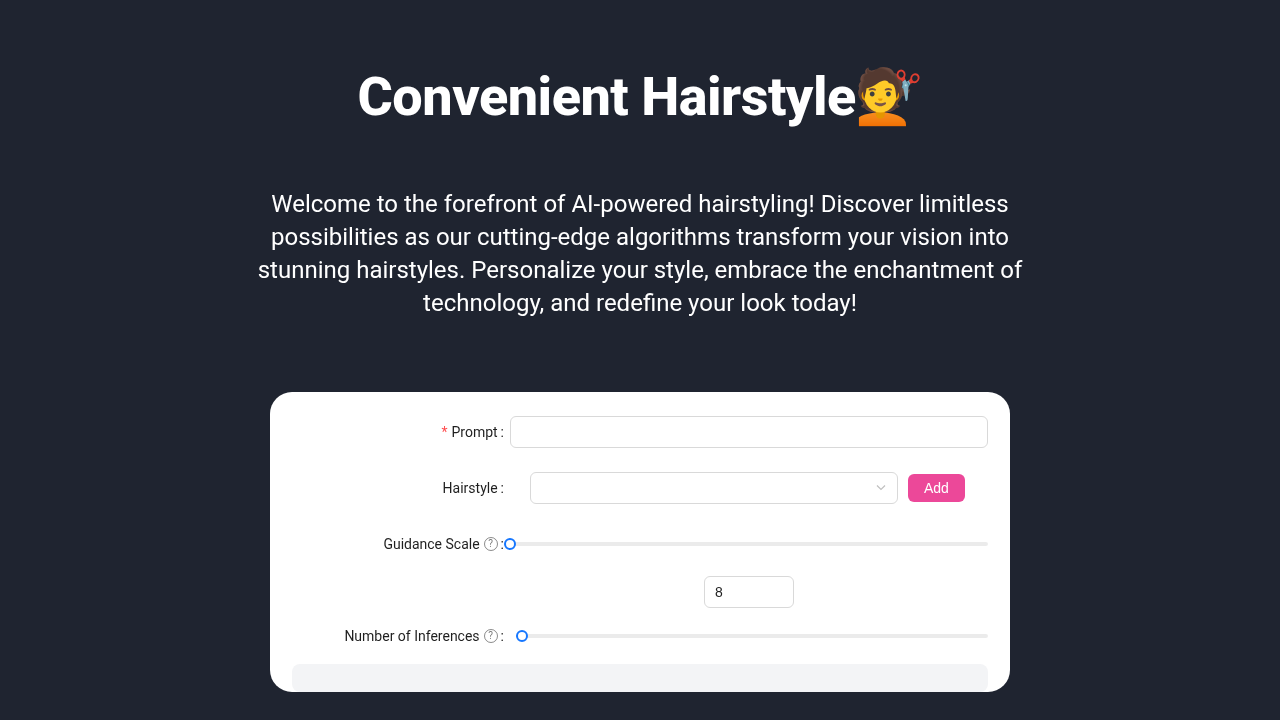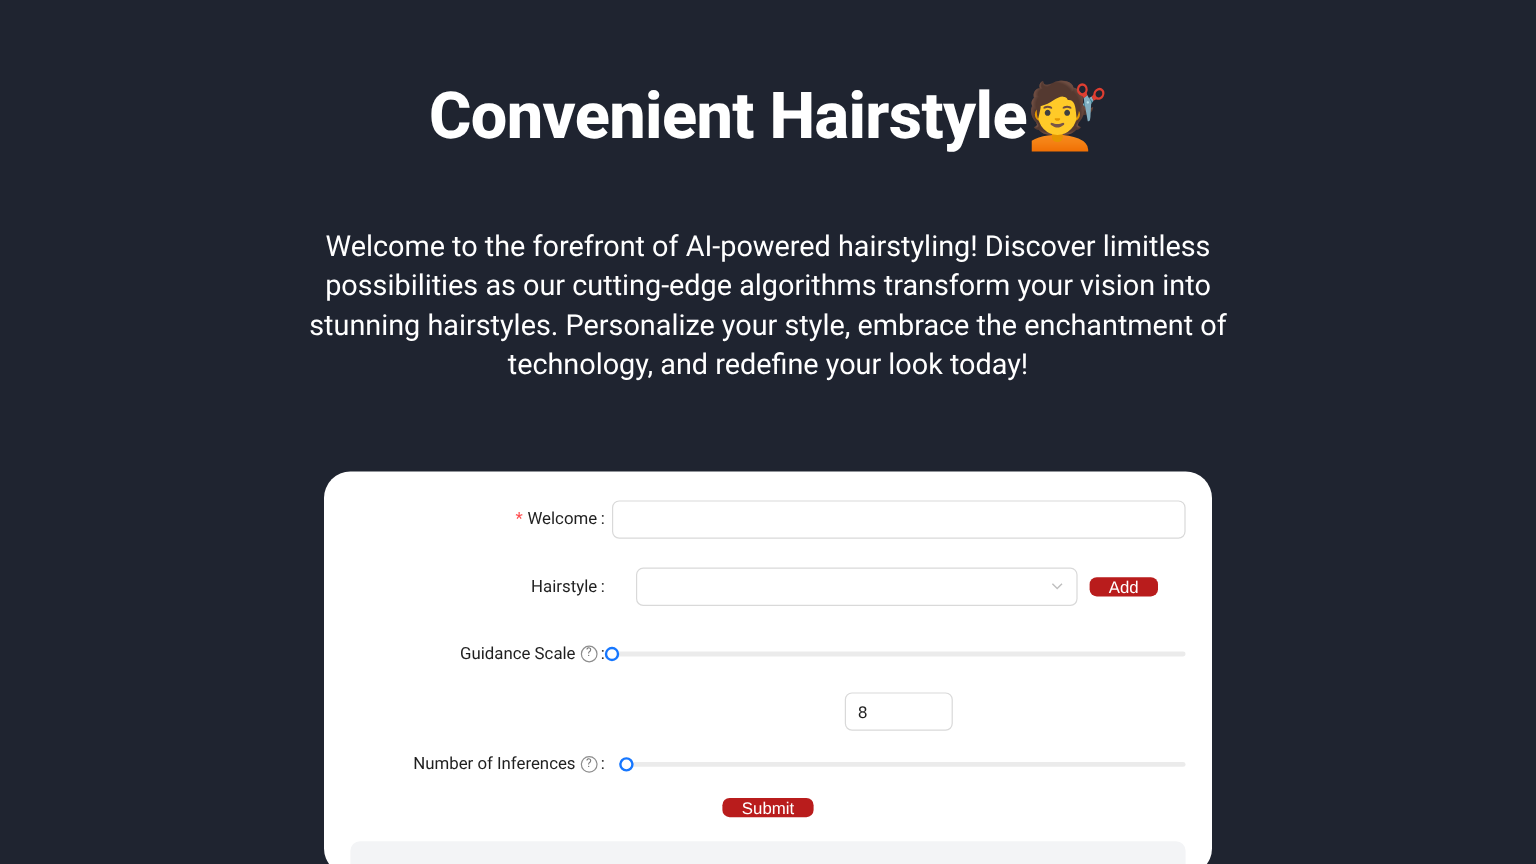--- a/index.html
+++ b/index.html
@@ -85,25 +85,25 @@
     cursor: pointer;
   }
   .select .arrow {
     position: absolute;
     right: 10px;
     top: 50%;
     transform: translateY(-50%);
     color: rgba(0,0,0,0.25);
   }
   .btn {
-    background: #b91c1c;
+    background: #ec4899;
     color: #fff;
     border: none;
     border-radius: 6px;
-    height: 16px;
+    height: 28px;
     padding: 0 16px;
     font-size: 14px;
     cursor: pointer;
   }
   .help-icon {
     display: inline-flex;
     align-items: center;
     justify-content: center;
     width: 14px;
     height: 14px;
@@ -174,21 +174,21 @@
 
   <h1 class="title">Convenient Hairstyle💇</h1>
 
   <p class="intro">Welcome to the forefront of AI-powered hairstyling! Discover limitless possibilities as our cutting-edge algorithms transform your vision into stunning hairstyles. Personalize your style, embrace the enchantment of technology, and redefine your look today!</p>
 
   <div class="card">
 
     <div class="form-row">
       <div class="label-col">
         <span class="req">*</span>
-        <span>Welcome</span>
+        <span>Prompt</span>
         <span class="colon">:</span>
       </div>
       <div class="control-col">
         <input class="txt full" type="text" value="" style="">
       </div>
     </div>
 
     <div class="form-row">
       <div class="label-col">
         <span>Hairstyle</span>
@@ -232,20 +232,17 @@
       </div>
       <div class="control-col">
         <div class="slider-wrap">
           <div class="slider-track">
             <div class="slider-handle"></div>
           </div>
         </div>
       </div>
     </div>
 
-    <div class="submit-row">
-      <button class="btn">Submit</button>
-    </div>
 
     <div class="bottom-strip"></div>
   </div>
 
 </div>
 
 </body></html>

